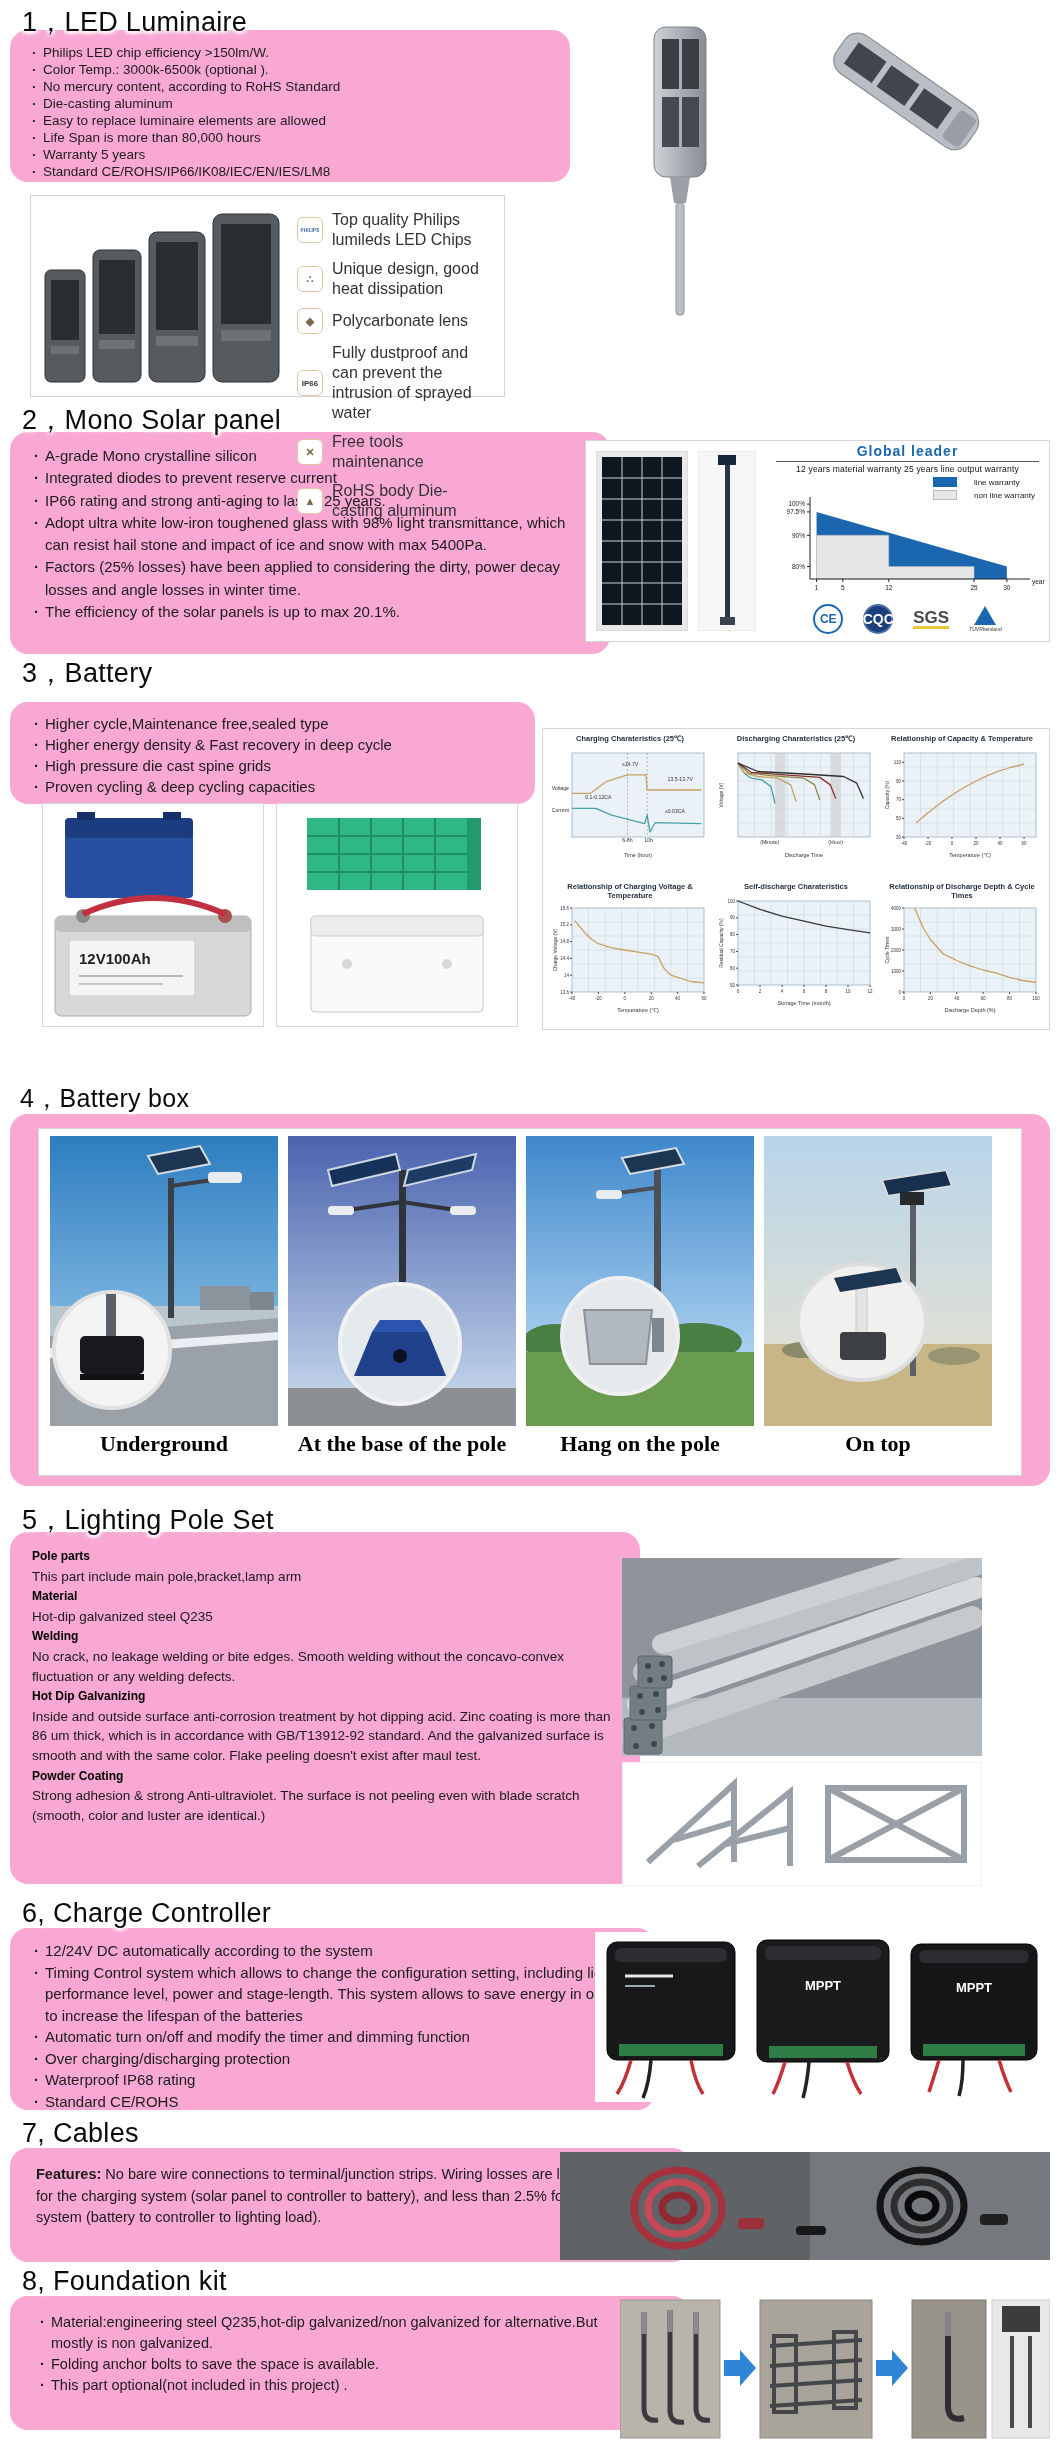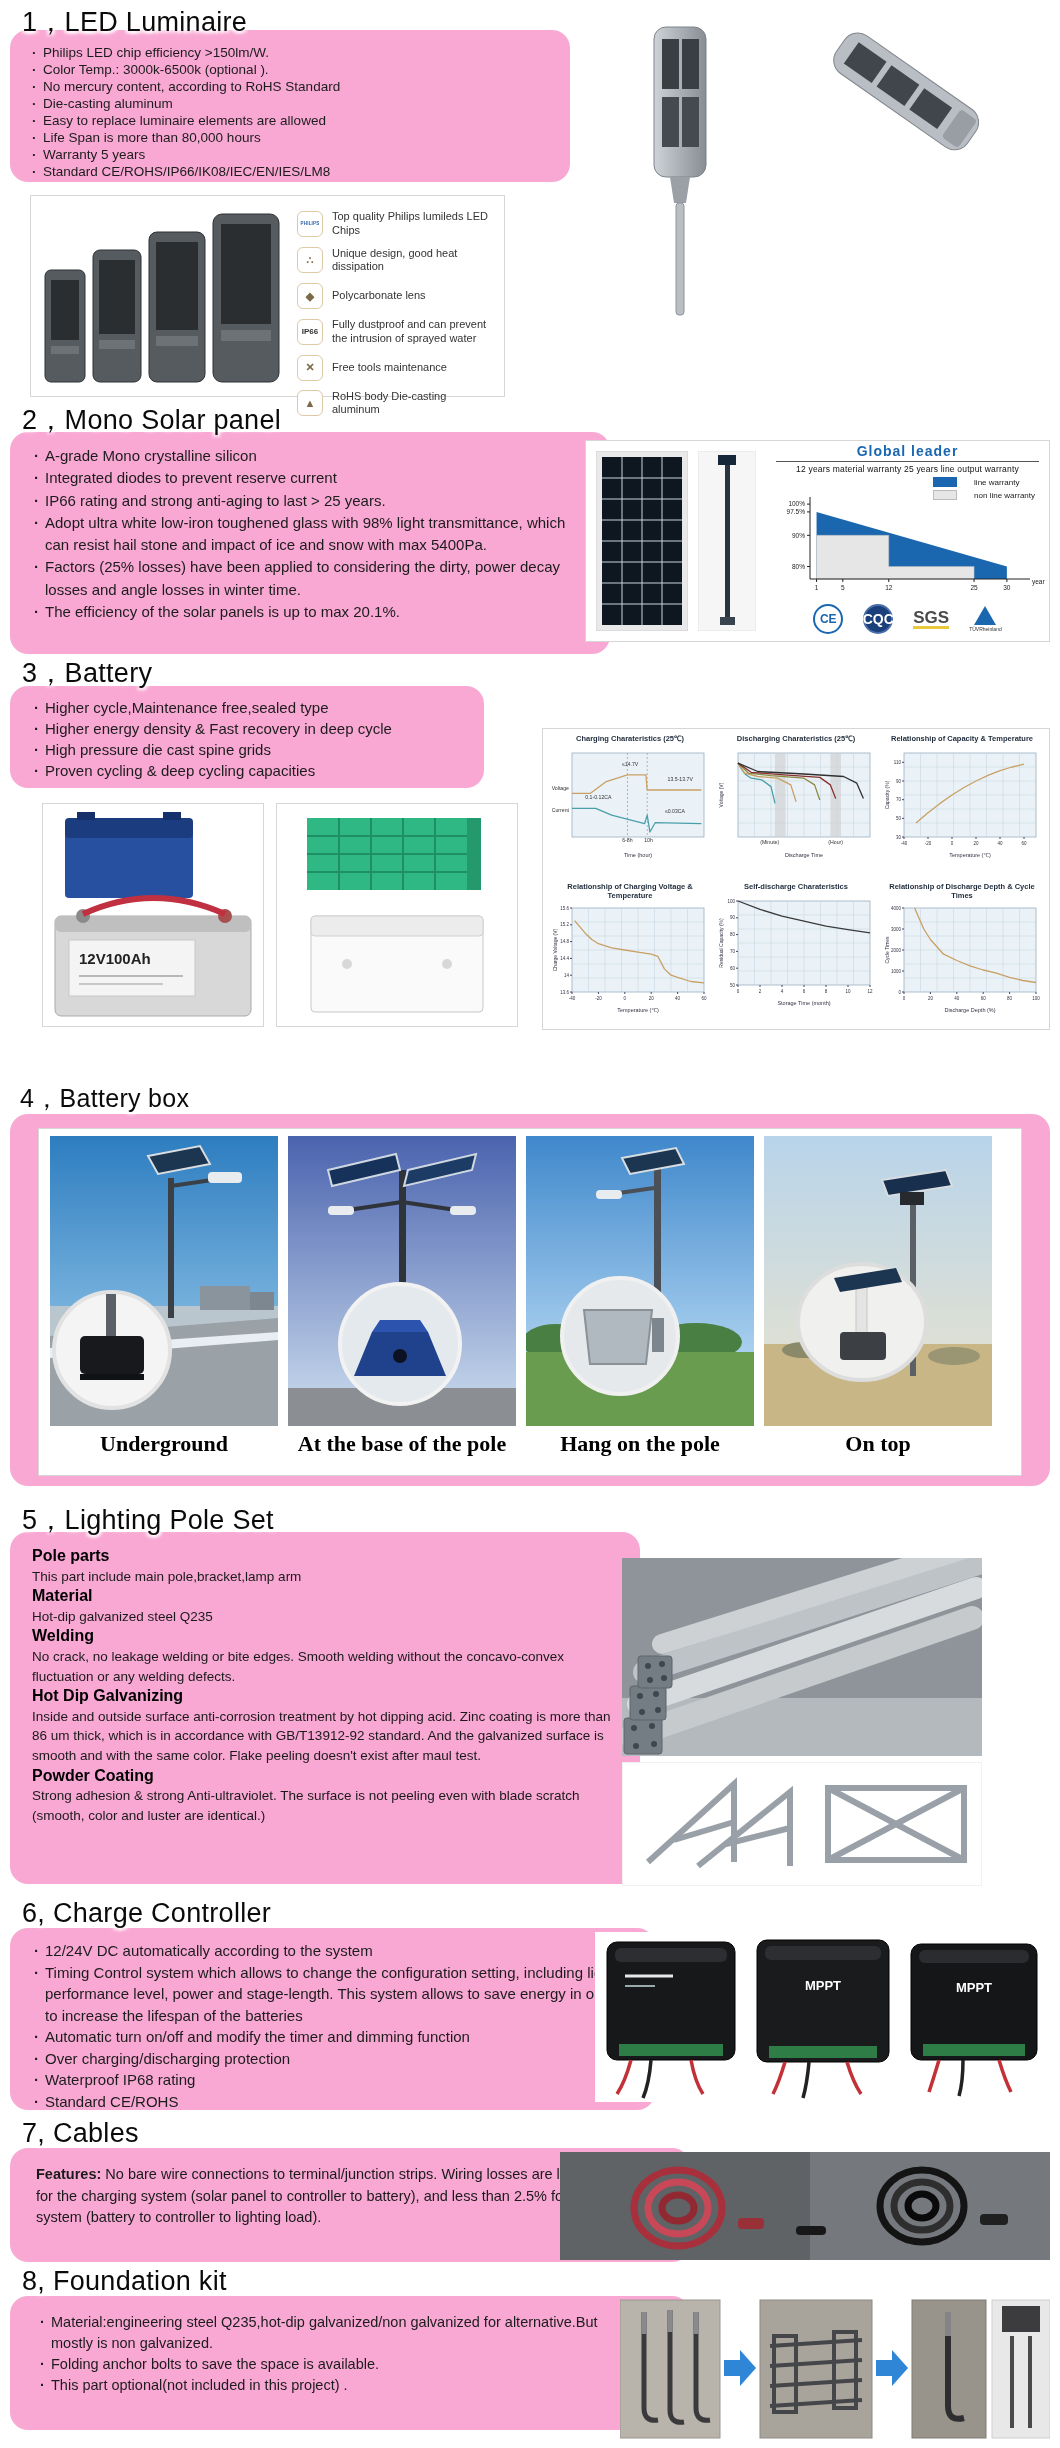--- a/index.html
+++ b/index.html
@@ -16,21 +16,21 @@
 .b1{font-size:13.5px;line-height:17px}
 .b2{font-size:15px;line-height:22.3px}
 .b3{font-size:15px;line-height:21px}
 .b6{font-size:15px;line-height:21.5px}
 .b8{font-size:14.5px;line-height:21px}
 .feat-row{display:flex;align-items:center;gap:9px;margin-bottom:9px}
 .feat-icon{width:26px;height:26px;border:1px solid #ddc9a6;border-radius:6px;background:#fff;flex:none;
   display:flex;align-items:center;justify-content:center;font-size:11px;color:#7a6a48;font-weight:bold}
 .feat-icon.tiny{font-size:4.5px;color:#2b5fa8;letter-spacing:.2px}
 .feat-icon.ip66{font-size:8px;color:#333}
-.feat-text{font-size:11px;color:#333;line-height:1.25}
+.feat-text{font-size:16px;color:#333;line-height:1.25}
 .gl-title{font-size:14px;font-weight:bold;color:#1a67b0;text-align:center;letter-spacing:1px}
 .gl-rule{height:1px;background:#555;margin:2px 6px 2px 6px}
 .gl-sub{font-size:8.5px;color:#111;text-align:center;letter-spacing:.2px}
 .legend{position:absolute;right:10px;top:34px;z-index:3}
 .legend-row{display:flex;align-items:center;gap:17px;margin-bottom:3px}
 .legend-swatch{width:24px;height:10px;flex:none}
 .legend-label{font-size:8px;color:#222}
 .certs{position:absolute;left:0;right:0;bottom:5px;display:flex;justify-content:center;align-items:center;gap:20px}
 .cert-ce{width:30px;height:30px;border:2px solid #1a67b0;border-radius:50%;display:flex;align-items:center;justify-content:center;
   font-size:12px;font-weight:bold;color:#1a67b0}
@@ -38,21 +38,21 @@
   font-size:14px;font-weight:bold;color:#fff;border:2px solid #4a6fa8}
 .cert-sgs{font-size:17px;font-weight:900;color:#4a4a4a;border-bottom:3px solid #e8c83c;line-height:1}
 .cert-tuv{display:flex;flex-direction:column;align-items:center}
 .cert-tuv .tri{width:0;height:0;border-left:11px solid transparent;border-right:11px solid transparent;border-bottom:19px solid #1a67b0}
 .cert-tuv .tname{font-size:5px;color:#333;margin-top:1px}
 .mini{position:absolute;width:160px;z-index:3}
 .mini-title{font-size:7.5px;font-weight:bold;color:#1e2a3a;text-align:center;line-height:9px;min-height:11px}
 .bb-label{position:absolute;top:1431px;font-family:"Liberation Serif",serif;font-weight:bold;font-size:22px;color:#000;
   text-align:center;z-index:4}
 .blk{font-size:13.5px;line-height:19.6px;color:#1a1a1a}
-.blk b{font-size:16px;color:#000}
+.blk b{font-size:12px;color:#000}
 .s7-text{font-size:14.5px;line-height:21.5px;color:#1a1a1a}
 svg{display:block}
 </style>
 </head>
 <body>
 
 <div class="sec-title" style="left:22px;top:4px">1，LED Luminaire</div>
 <div class="panel" style="left:10px;top:30px;width:560px;height:152px">
   <ul class="bullets b1" style="padding:14px 0 0 20px">
     <li>Philips LED chip efficiency &gt;150lm/W.</li>
@@ -219,21 +219,21 @@
       <span class="cert-sgs">SGS</span>
       <span class="cert-tuv">
         <span class="tri"></span>
         <span class="tname">TÜVRheinland</span>
       </span>
     </div>
   </div>
 </div>
 
 <div class="sec-title" style="left:22px;top:655px">3，Battery</div>
-<div class="panel" style="left:10px;top:686px;width:474px;height:102px">
+<div class="panel" style="left:10px;top:702px;width:525px;height:102px">
   <ul class="bullets b3" style="padding:11px 20px 0 22px">
     <li>Higher cycle,Maintenance free,sealed type</li>
     <li>Higher energy density &amp; Fast recovery in deep cycle</li>
     <li>High pressure die cast spine grids</li>
     <li>Proven cycling &amp; deep cycling capacities</li>
   </ul>
 </div>
 
 <div class="photo-box" style="left:542px;top:728px;width:508px;height:302px"></div>
 <div class="mini" style="left:550px;top:734px">

